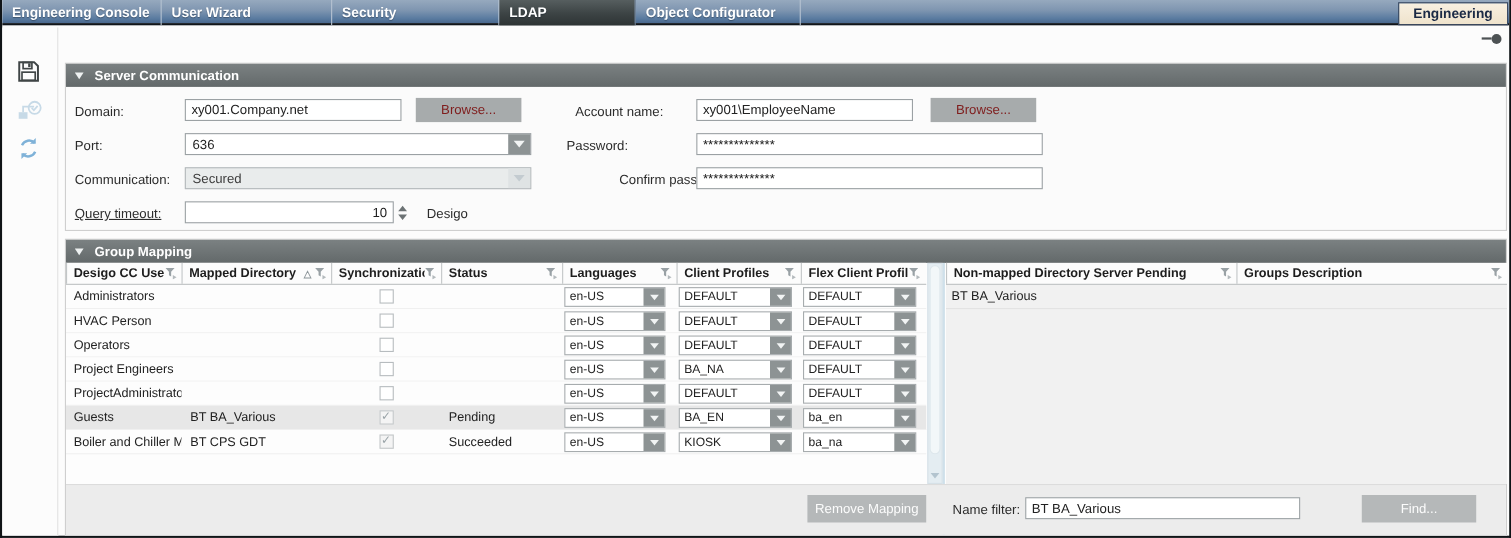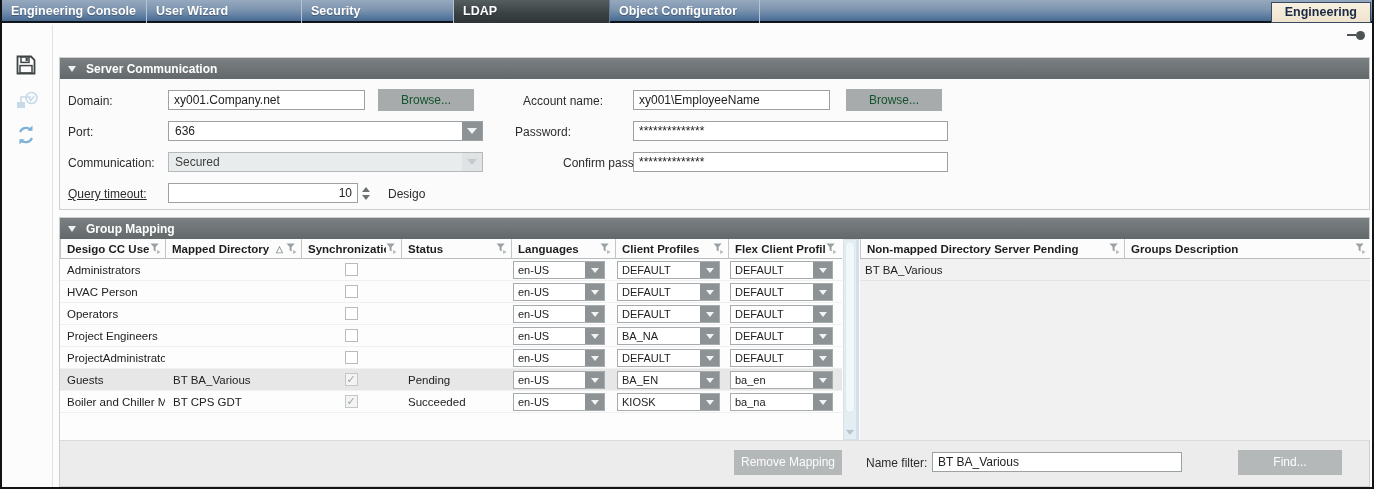--- a/index.html
+++ b/index.html
@@ -50,21 +50,21 @@
   }
   .tri-down{width:0;height:0;border-left:4.5px solid transparent;border-right:4.5px solid transparent;border-top:6px solid #eef1f1;margin-right:10px;}
   .abs{position:absolute;}
   .field-label{line-height:20px;color:#2c2c2c;white-space:nowrap;}
   .text-input{
     border:1px solid #9ba1a4;background:#fff;height:20px;
     font-family:"Liberation Sans",sans-serif;font-size:12px;color:#222;
     padding:0 5px;outline:none;width:100%;
   }
   .btn-browse{
-    background:#a7abac;color:#14532d;text-align:center;height:22px;line-height:22px;
+    background:#a7abac;color:#7f1d1d;text-align:center;height:22px;line-height:22px;
     font-size:12px;cursor:default;
   }
   .btn-action{
     background:#b5b8b9;color:#fcfcfc;text-align:center;height:25px;line-height:25px;
     font-size:12px;cursor:default;
   }
   
   .combo{display:flex;border:1px solid #9ba1a4;background:#fff;height:20px;}
   .combo-val{flex:1;line-height:18px;padding-left:6px;font-size:12px;color:#222;white-space:nowrap;overflow:hidden;}
   .combo-btn{width:20px;background:#8d9394;display:flex;align-items:center;justify-content:center;}
@@ -107,21 +107,21 @@
 </style>
 </head>
 <body>
 
 <div class="window">
 
   <div class="tabbar">
     <div class="tab" style="width:145px">Engineering Console</div>
     <div class="tab" style="width:155px">User Wizard</div>
     <div class="tab" style="width:152px">Security</div>
-    <div class="tab active" style="width:156px">LDAP</div>
+    <div class="tab active" style="width:124px">LDAP</div>
     <div class="tab" style="width:150px">Object Configurator</div>
     <div class="mode-tab">Engineering</div>
   </div>
 
   <div class="pin">
     <div class="pin-line"></div>
     <div class="pin-dot"></div>
   </div>
 
   <div class="toolbar">

